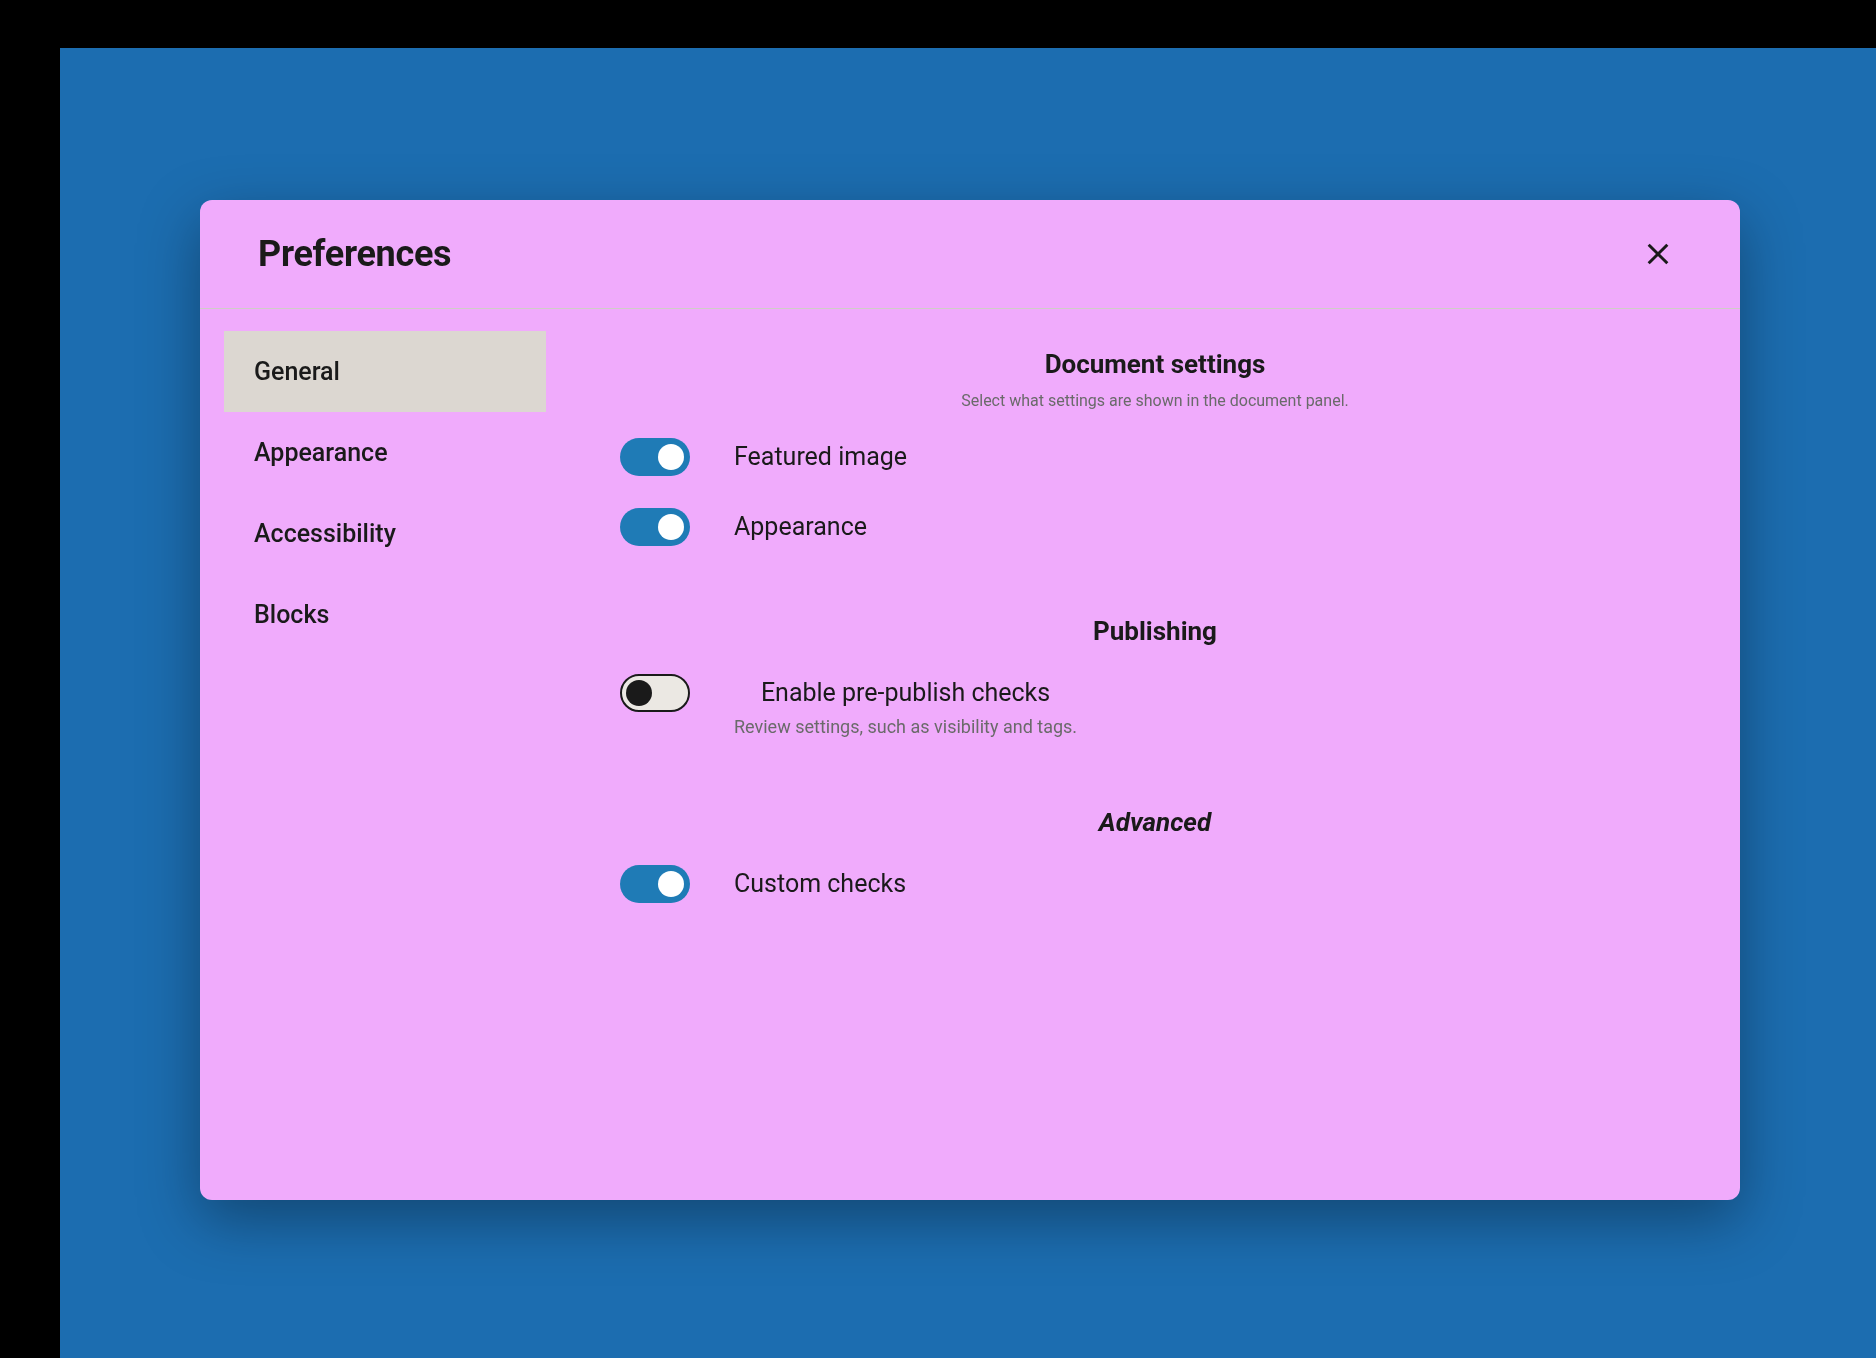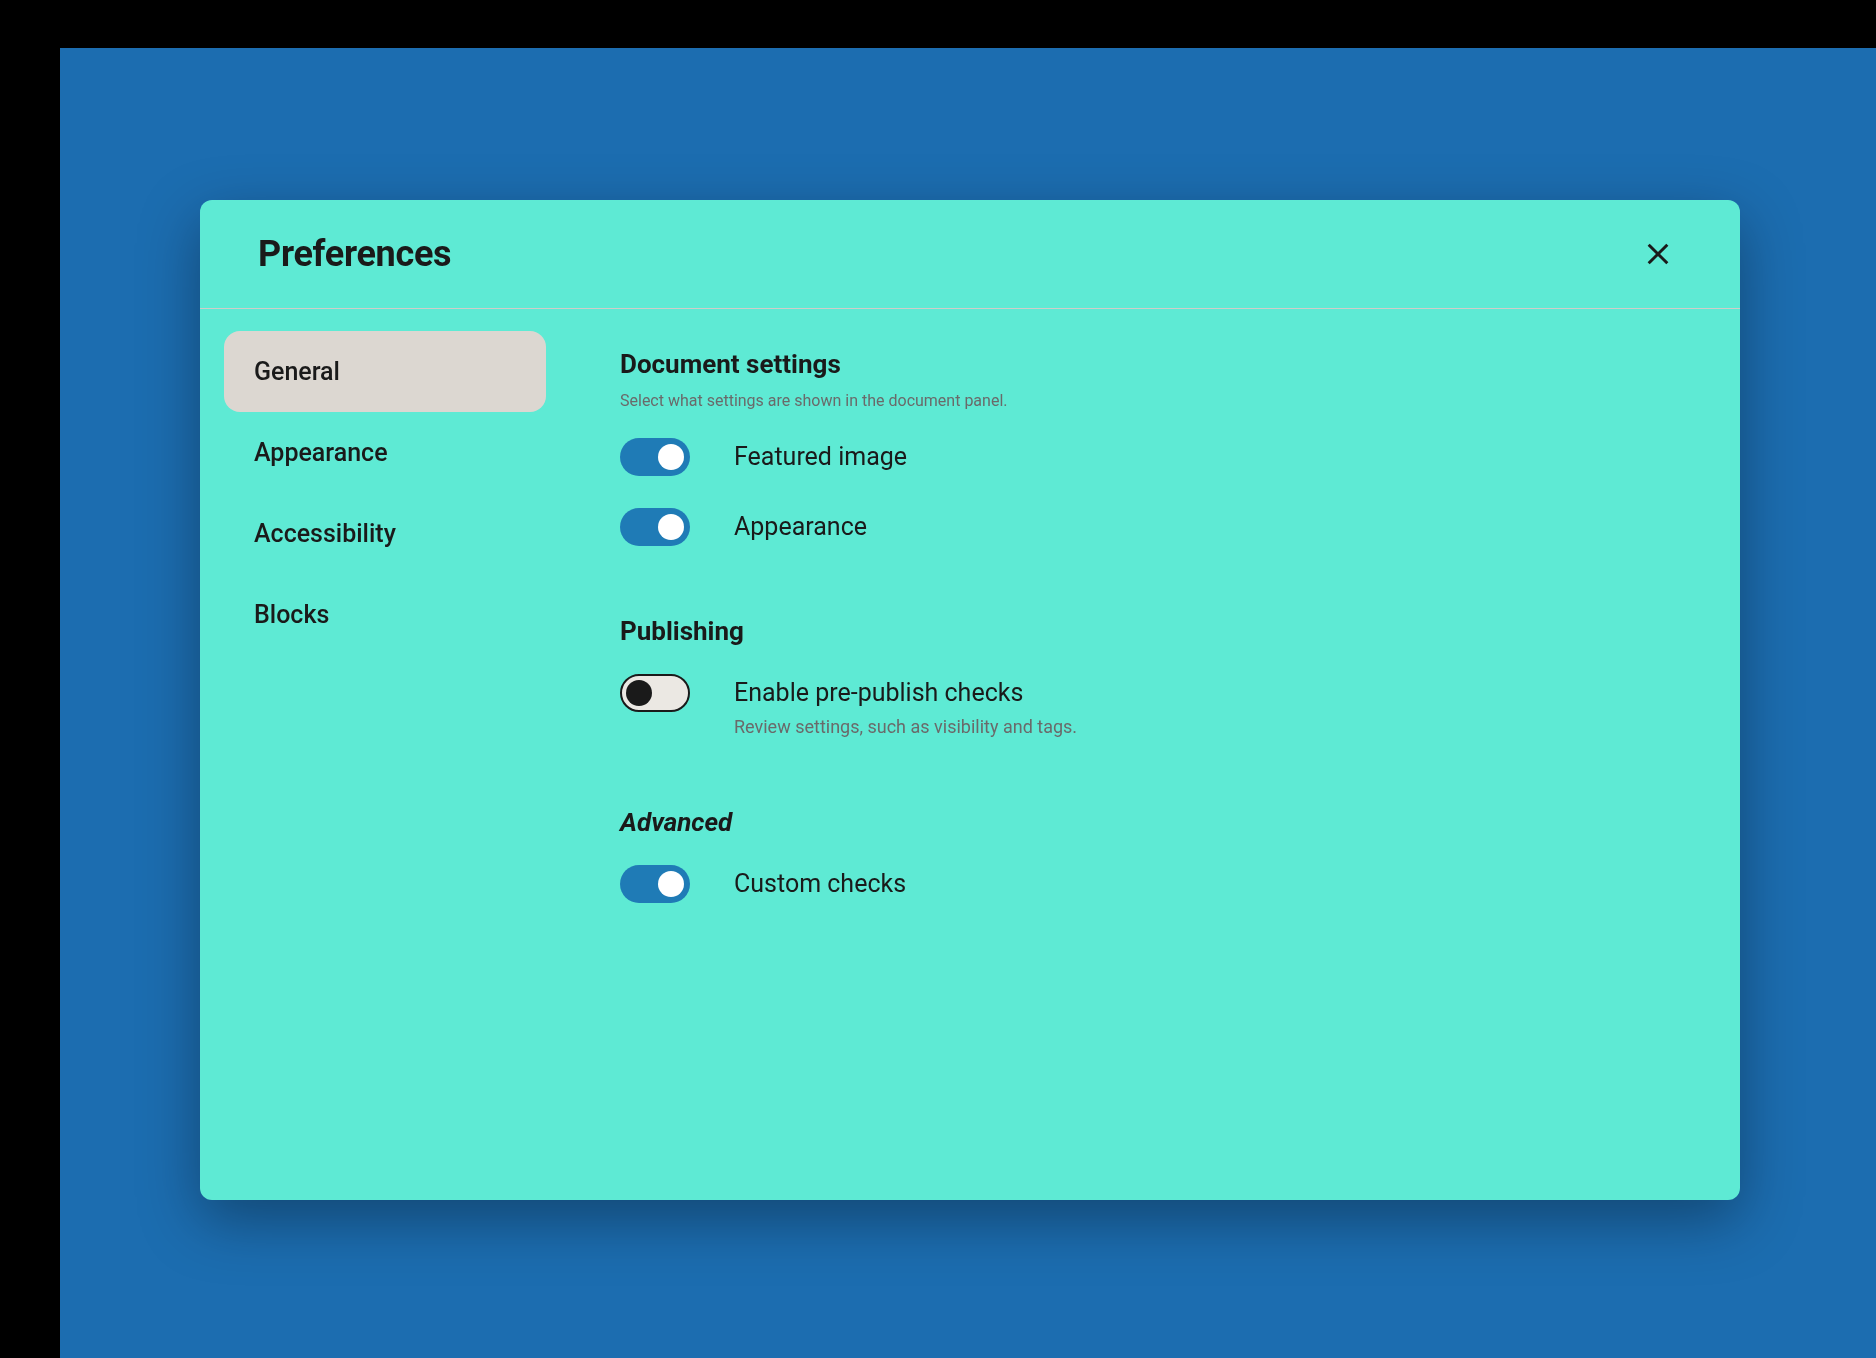--- a/index.html
+++ b/index.html
@@ -24,21 +24,21 @@
       bottom: 0;
       background: #1c6db0;
     }
     
     .modal {
       position: absolute;
       top: 200px;
       left: 200px;
       width: 1540px;
       height: 1000px;
-      background: #5eead4;
+      background: #f0abfc;
       border-radius: 12px;
       box-shadow: 0 20px 60px rgba(0,0,0,0.35);
       overflow: hidden;
       display: flex;
       flex-direction: column;
     }
     
     .modal-header {
       display: flex;
       justify-content: space-between;
@@ -86,31 +86,32 @@
       display: block;
       width: 100%;
       text-align: left;
       padding: 26px 30px;
       background: none;
       border: none;
       font-size: 25px;
       font-weight: 500;
       color: #1a1a1a;
       cursor: pointer;
-      border-radius: 16px;
+      border-radius: 0;
       font-family: inherit;
     }
     
     .tab.active {
       background: #dcd7d1;
     }
     
     .content {
       flex: 1;
       padding: 40px 50px;
+      text-align: center;
     }
     
     .section {
       margin-bottom: 70px;
     }
     
     .section-title {
       font-size: 26px;
       font-weight: 700;
       color: #1a1a1a;

